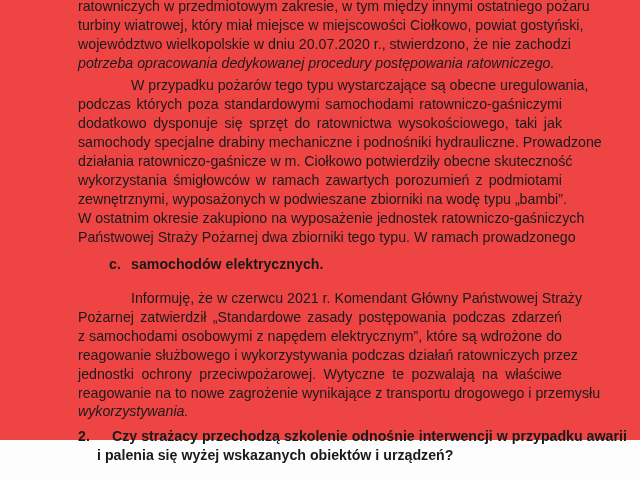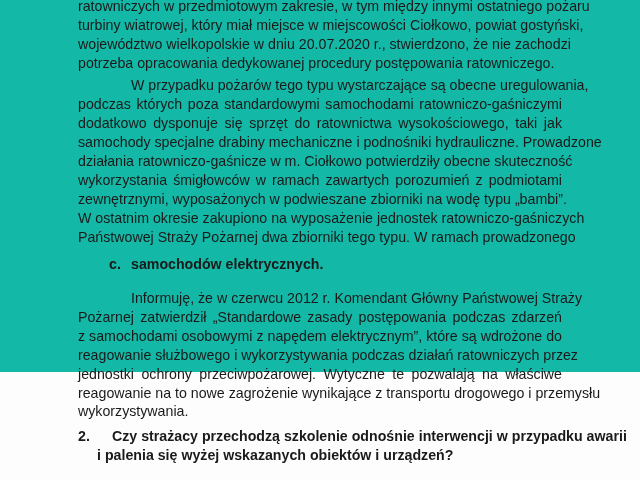--- a/index.html
+++ b/index.html
@@ -1,21 +1,21 @@
 <!DOCTYPE html>
 <html><head>
 <meta charset="utf-8">
 <style>
   html, body { margin:0; padding:0; }
   body { width:640px; height:480px; overflow:hidden; background:#fdfdfd; position:relative;
          font-family:"Liberation Sans", sans-serif; color:#1a1a1a; }
-  .page { position:absolute; left:0; top:0; width:640px; height:372px; background:#14b8a6; }
+  .page { position:absolute; left:0; top:0; width:640px; height:440px; background:#ef4444; }
   .line { position:absolute; left:78px; width:484px; font-size:14.2px; line-height:19px; white-space:nowrap;
           text-align:justify; text-align-last:justify; }
-  .line.last { text-align-last:left; }
+  .line.last { text-align-last:left;font-style:italic; }
   .indent { left:131px; width:445px; }
   .heading-c { position:absolute; left:109px; font-size:14.2px; line-height:19px; font-weight:bold; }
   .q { position:absolute; font-size:14.2px; line-height:19px; font-weight:bold; white-space:nowrap; }
 </style>
 </head>
 <body>
 
 <div class="page">
 
   <div>
@@ -37,21 +37,21 @@
     <div class="line" style="top:228px">Państwowej Straży Pożarnej dwa zbiorniki tego typu. W ramach prowadzonego</div>
 
   </div>
 
   <div>
     <span class="heading-c" style="top:255px">c.</span>
     <span class="heading-c" style="top:255px; left:131px">samochodów elektrycznych.</span>
   </div>
 
   <div>
-    <div class="line indent" style="top:289px">Informuję, że w czerwcu 2012 r. Komendant Główny Państwowej Straży</div>
+    <div class="line indent" style="top:289px">Informuję, że w czerwcu 2021 r. Komendant Główny Państwowej Straży</div>
     <div class="line" style="top:308px">Pożarnej zatwierdził „Standardowe zasady postępowania podczas zdarzeń</div>
     <div class="line" style="top:327px">z samochodami osobowymi z napędem elektrycznym”, które są wdrożone do</div>
     <div class="line" style="top:346px">reagowanie służbowego i wykorzystywania podczas działań ratowniczych przez</div>
     <div class="line" style="top:365px">jednostki ochrony przeciwpożarowej. Wytyczne te pozwalają na właściwe</div>
     <div class="line" style="top:384px">reagowanie na to nowe zagrożenie wynikające z transportu drogowego i przemysłu</div>
     <div class="line last" style="top:402px">wykorzystywania.</div>
   </div>
 
   <div>
     <span class="q" style="top:427px; left:78px">2.</span>

